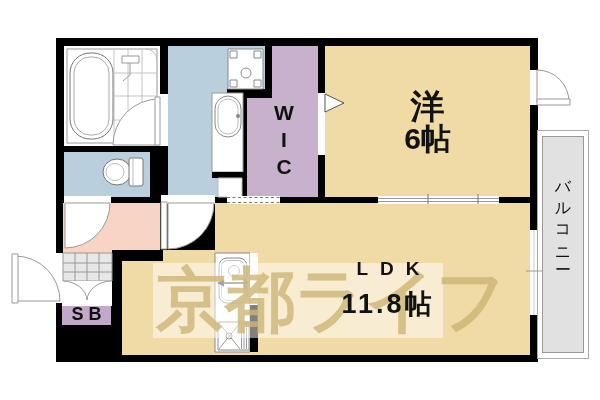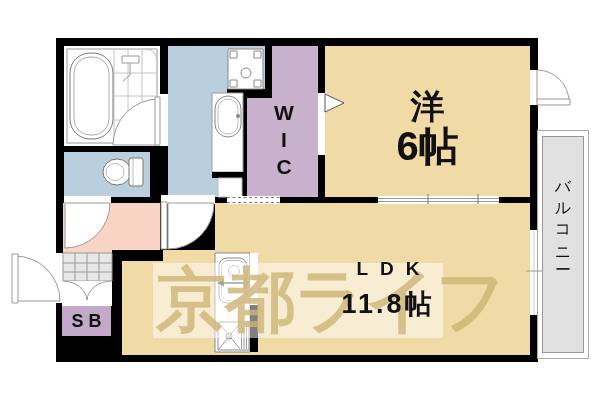--- a/index.html
+++ b/index.html
@@ -35,27 +35,27 @@
   #balcony-inner{left:542px;top:136px;width:42px;height:217px;background:var(--balcony);border:1px solid #999;box-sizing:border-box;}
   
   #fixtures{left:0;top:0;width:600px;height:400px;z-index:2;pointer-events:none;}
   
   #watermark-box{left:153px;top:263px;width:290px;height:75px;background:rgba(255,255,255,.5);z-index:3;}
   #watermark-text{left:156px;top:267px;z-index:3;font-size:70px;font-weight:bold;line-height:66px;
                   letter-spacing:-1px;color:var(--watermark);opacity:.8;white-space:nowrap;}
   
   .lbl{z-index:4;color:#111;}
   #lbl-western-name{left:325px;top:84px;width:205px;text-align:center;font-size:34px;font-weight:600;}
-  #lbl-western-size{left:325px;top:119px;width:205px;text-align:center;font-size:40px;font-weight:600;}
+  #lbl-western-size{left:325px;top:119px;width:205px;text-align:center;font-size:30px;font-weight:600;}
   #lbl-ldk-name{left:303px;top:258px;width:170px;text-align:center;font-size:19px;font-weight:600;letter-spacing:12px;text-indent:12px;}
   #lbl-ldk-size{left:303px;top:286px;width:170px;text-align:center;font-size:27px;font-weight:600;letter-spacing:3px;}
   #lbl-wic{left:269px;top:99px;width:30px;text-align:center;font-size:21px;line-height:27px;font-weight:600;}
   #lbl-balcony{left:552px;top:168px;writing-mode:vertical-rl;font-size:16px;letter-spacing:5px;font-weight:500;}
-  #shoe-box{left:62px;top:306px;width:49px;height:30px;background:var(--sb);z-index:2;
-            display:flex;align-items:center;justify-content:center;}
+  #shoe-box{left:62px;top:306px;width:49px;height:19px;background:var(--sb);z-index:2;
+            display:flex;align-items:flex-end;justify-content:center;}
   #lbl-sb{font-size:18px;font-weight:600;letter-spacing:5px;text-indent:5px;color:#111;}
   svg line,svg path,svg rect,svg ellipse,svg circle{vector-effect:non-scaling-stroke;}
 </style>
 </head>
 <body>
 
 <div id="canvas">
 
   <div class="abs" id="wall-base"></div>
 

